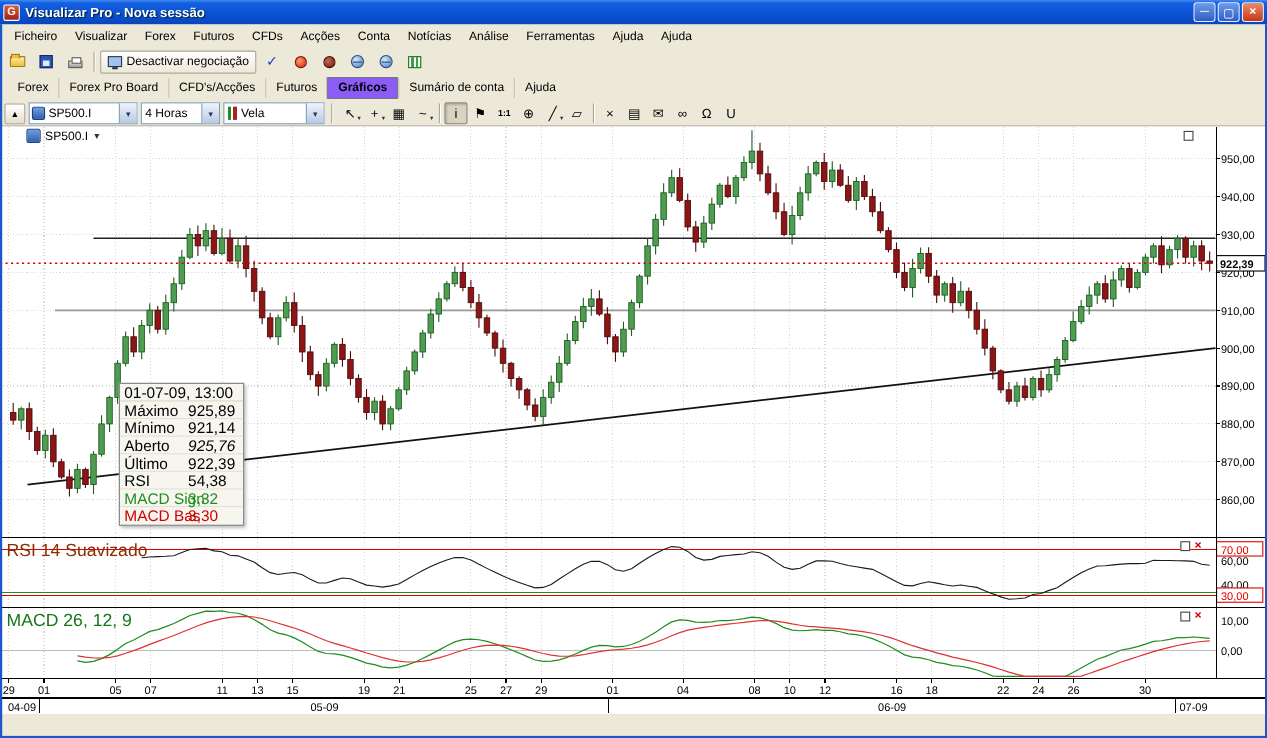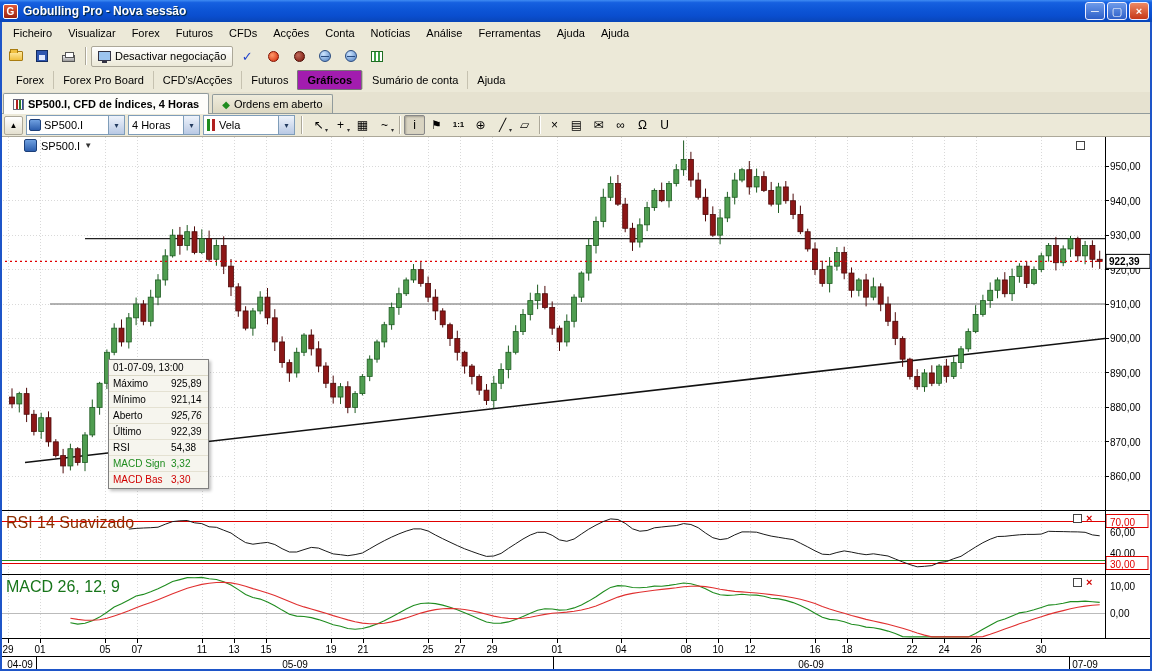--- a/index.html
+++ b/index.html
@@ -29,21 +29,21 @@
   .ic-clipboard::before{content:'';position:absolute;top:-2px;left:2px;width:4px;height:2px;background:#789;border:1px solid #456}
   .ic-circle-red{width:11px;height:11px;border-radius:50%;background:radial-gradient(circle at 35% 35%,#ff9a6a,#d02808);border:1px solid #801000}
   .ic-circle-maroon{width:11px;height:11px;border-radius:50%;background:radial-gradient(circle at 35% 35%,#c06a5a,#7a1408);border:1px solid #4a0c04}
   .ic-globe{width:12px;height:12px;border-radius:50%;background:radial-gradient(circle at 35% 30%,#cfe6ff,#4a7cc0);border:1px solid #2a4c80}
   .ic-globe::after{content:'';position:absolute;left:1px;top:5px;width:8px;height:1px;background:#2a4c80}
   .ic-chart{width:12px;height:11px;border:1px solid #1e6e22;background:linear-gradient(90deg,#fff 0 2px,#3da044 2px 4px,#fff 4px 6px,#3da044 6px 8px,#fff 8px 10px,#3da044 10px)}
   .glyph-check{color:#2244cc;font-weight:bold;font-size:13px}
   .maintabs{height:24px;display:flex;align-items:center;padding:0 7px}
   .mt{padding:3px 9px;white-space:nowrap}
   .mt + .mt{border-left:1px solid #c6c2b0}
-  .mt.active{border:1px solid #777;background:#a21caf;font-weight:bold;border-radius:1px}
+  .mt.active{border:1px solid #777;background:#8b5cf6;font-weight:bold;border-radius:1px}
   .doctabs{height:22px;display:flex;align-items:flex-end;padding:0 3px;border-bottom:1px solid #919B9C;background:#e6e2d0}
   .dtab{display:flex;align-items:center;gap:4px;height:19px;padding:0 9px;border:1px solid #919B9C;border-bottom:none;border-radius:2px 2px 0 0;background:linear-gradient(#efecdd,#ddd8c2);margin-right:3px;white-space:nowrap}
   .dtab.active{height:21px;background:#fdfdfa;font-weight:bold;margin-bottom:-1px}
   .ic-charttab{width:11px;height:11px;border:1px solid #667;background:linear-gradient(90deg,#fff 0 2px,#b02020 2px 4px,#fff 4px 5px,#2a7d2a 5px 7px,#fff 7px 8px,#334fa0 8px 10px,#fff 10px)}
   .green-diamond{color:#1f8c1f;font-size:10px}
   .charttoolbar{height:23px;display:flex;align-items:center;gap:3px;padding:0 4px;border-bottom:1px solid #aca899;background:#ECE9D8}
   .small-btn{width:19px;height:19px;border:1px solid #aca899;background:linear-gradient(#fff,#e4e0cf);display:flex;align-items:center;justify-content:center;font-size:8px;border-radius:2px}
   .combo{display:flex;align-items:center;background:#fff;border:1px solid #7F9DB9;height:20px}
   .combo .combo-val{flex:1;padding:0 3px;white-space:nowrap;overflow:hidden}
   .combo .arrow{width:16px;height:18px;background:linear-gradient(#eef3fb,#b9c9e4);border-left:1px solid #7F9DB9;display:flex;align-items:center;justify-content:center;font-size:8px;color:#223a5e}
@@ -53,21 +53,21 @@
   .ic-candle{width:10px;height:12px;margin-left:2px;background:linear-gradient(90deg,transparent 0 1px,#1f8c1f 1px 4px,transparent 4px 6px,#b02020 6px 9px,transparent 9px)}
   .tools{display:flex;align-items:center;gap:1px}
   .tool{width:21px;height:20px;display:flex;align-items:center;justify-content:center;border:1px solid transparent;font-size:12px;line-height:1;position:relative;border-radius:2px}
   .tool.active{border:1px solid #888;background:#d9d4c2;box-shadow:inset 1px 1px 2px rgba(0,0,0,.25)}
   .tool .dd{font-size:6px;position:absolute;right:0;bottom:1px;color:#333}
   .tool .ratio{font-size:8px;font-weight:bold}
   .chartarea{position:relative;height:534px;background:#fff}
   #chart-svg{position:absolute;left:0;top:0}
   .legend{position:absolute;left:24px;top:2px;display:flex;align-items:center;gap:4px}
   .legend .la{font-size:8px;color:#333}
-  .tooltip{position:absolute;left:108px;top:222px;width:101px;background:#f6f5ee;border:1px solid #808080;box-shadow:2px 2px 3px rgba(0,0,0,.25);font-size:10px}
+  .tooltip{position:absolute;left:108px;top:233px;width:114px;background:#f6f5ee;border:1px solid #808080;box-shadow:2px 2px 3px rgba(0,0,0,.25);font-size:14px}
   .tt-title{height:16px;line-height:16px;padding:0 4px;border-bottom:1px solid #dbd8c6;white-space:nowrap}
   .tt-row{height:16px;line-height:16px;display:flex;border-bottom:1px solid #e4e1d2;padding:0 4px}
   .tt-row:last-child{border-bottom:none}
   .tt-l{width:58px;flex:none;white-space:nowrap}
   .tt-v{flex:1}
   .pane-label{position:absolute;font-size:16px;white-space:nowrap}
   .rsi-label{left:6px;top:377px;color:#8b2e00}
   .macd-label{left:6px;top:441px;color:#17751a}
   .pane-ctrl{position:absolute;display:flex;align-items:center;gap:4px}
   .pc-box{width:9px;height:9px;border:1px solid #444;background:#fff}
@@ -77,21 +77,21 @@
   .edge.r{right:0;top:22px;bottom:0;width:2px}
   .edge.b{left:0;right:0;bottom:0;height:2px}
 </style>
 </head>
 <body>
 
 <div class="app">
 
   <div class="titlebar">
     <div class="app-icon">G</div>
-    <div class="title-text">Gobulling Pro - Nova sessão</div>
+    <div class="title-text">Visualizar Pro - Nova sessão</div>
     <div class="winbtn">─</div>
     <div class="winbtn">▢</div>
     <div class="winbtn close">×</div>
   </div>
 
   <div class="menubar" id="menubar">
       <div class="menu-item">Ficheiro</div>
       <div class="menu-item">Visualizar</div>
       <div class="menu-item">Forex</div>
       <div class="menu-item">Futuros</div>
@@ -143,30 +143,20 @@
   <div class="maintabs" id="maintabs">
       <div class="mt">Forex</div>
       <div class="mt">Forex Pro Board</div>
       <div class="mt">CFD's/Acções</div>
       <div class="mt">Futuros</div>
       <div class="mt active">Gráficos</div>
       <div class="mt">Sumário de conta</div>
       <div class="mt">Ajuda</div>
     </div>
 
-  <div class="doctabs">
-    <div class="dtab active">
-      <span class="ic ic-charttab"></span>
-      <span>SP500.I, CFD de Índices, 4 Horas</span>
-    </div>
-    <div class="dtab">
-      <span class="green-diamond">◆</span>
-      <span>Ordens em aberto</span>
-    </div>
-  </div>
 
   <div class="charttoolbar">
     <div class="small-btn">▲</div>
     <div class="combo w97">
       <span class="inst-ico small"></span>
       <span class="combo-val">SP500.I</span>
       <span class="arrow">▾</span>
     </div>
     <div class="combo w72">
       <span class="combo-val">4 Horas</span>

